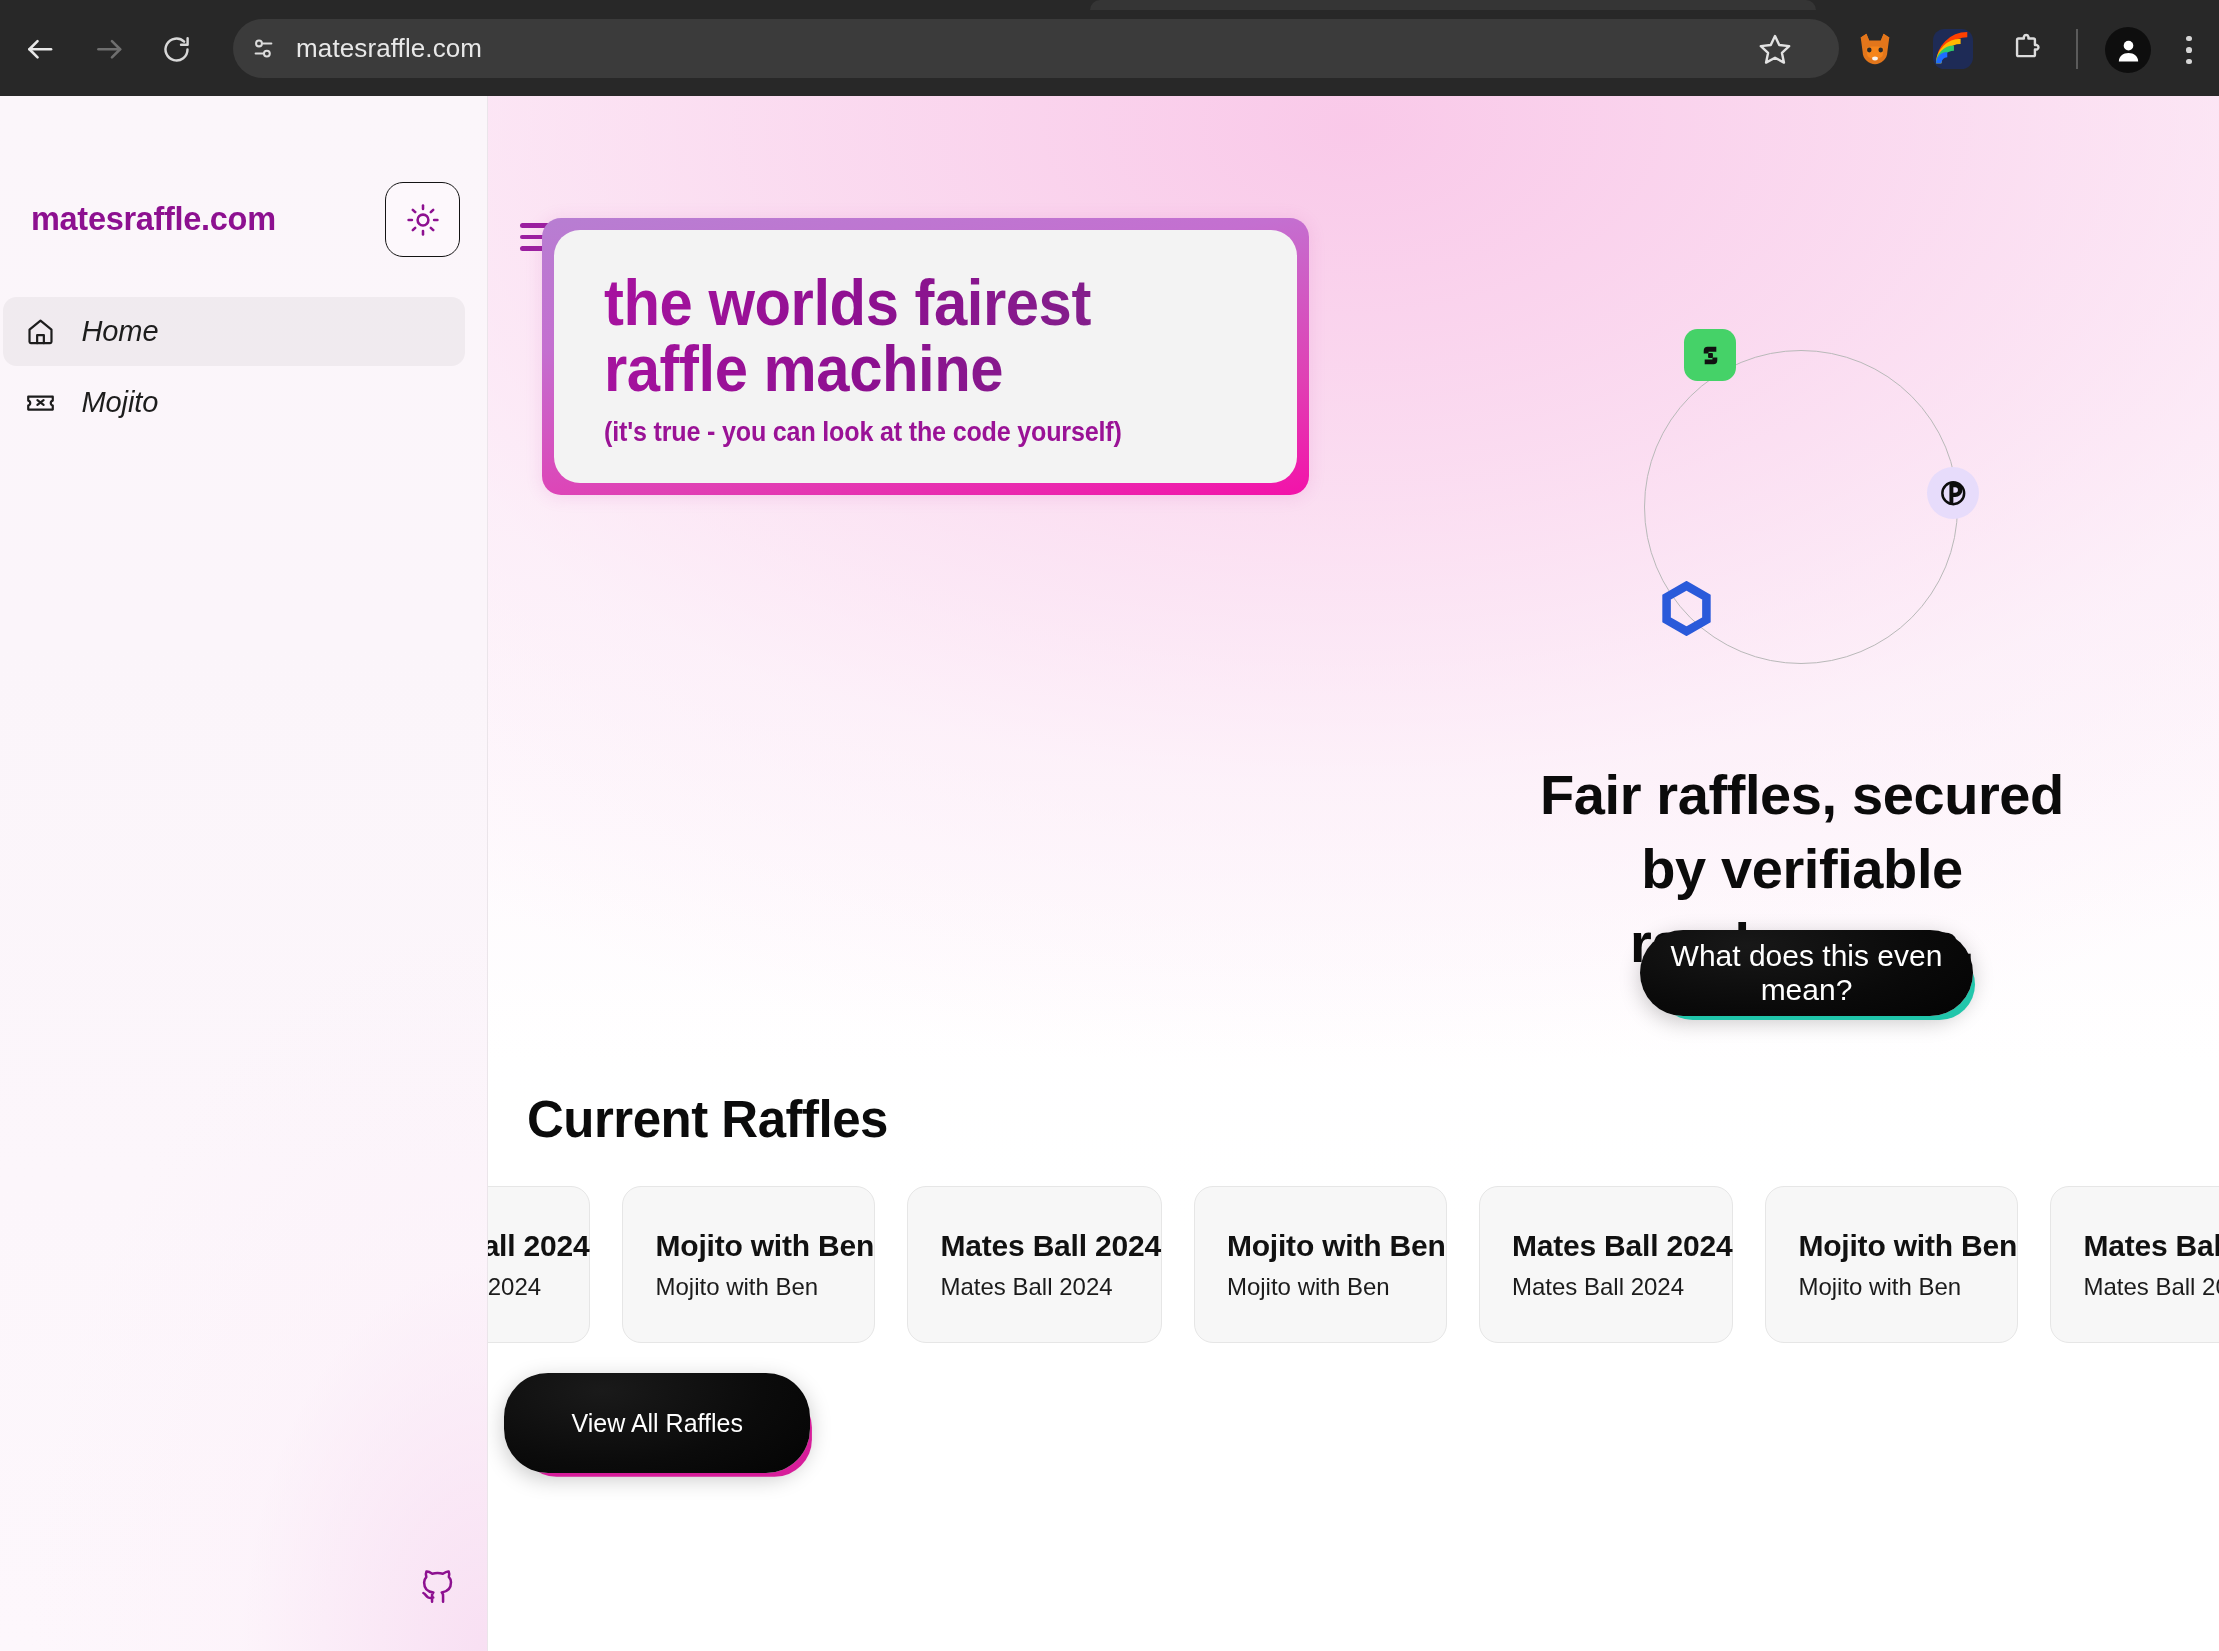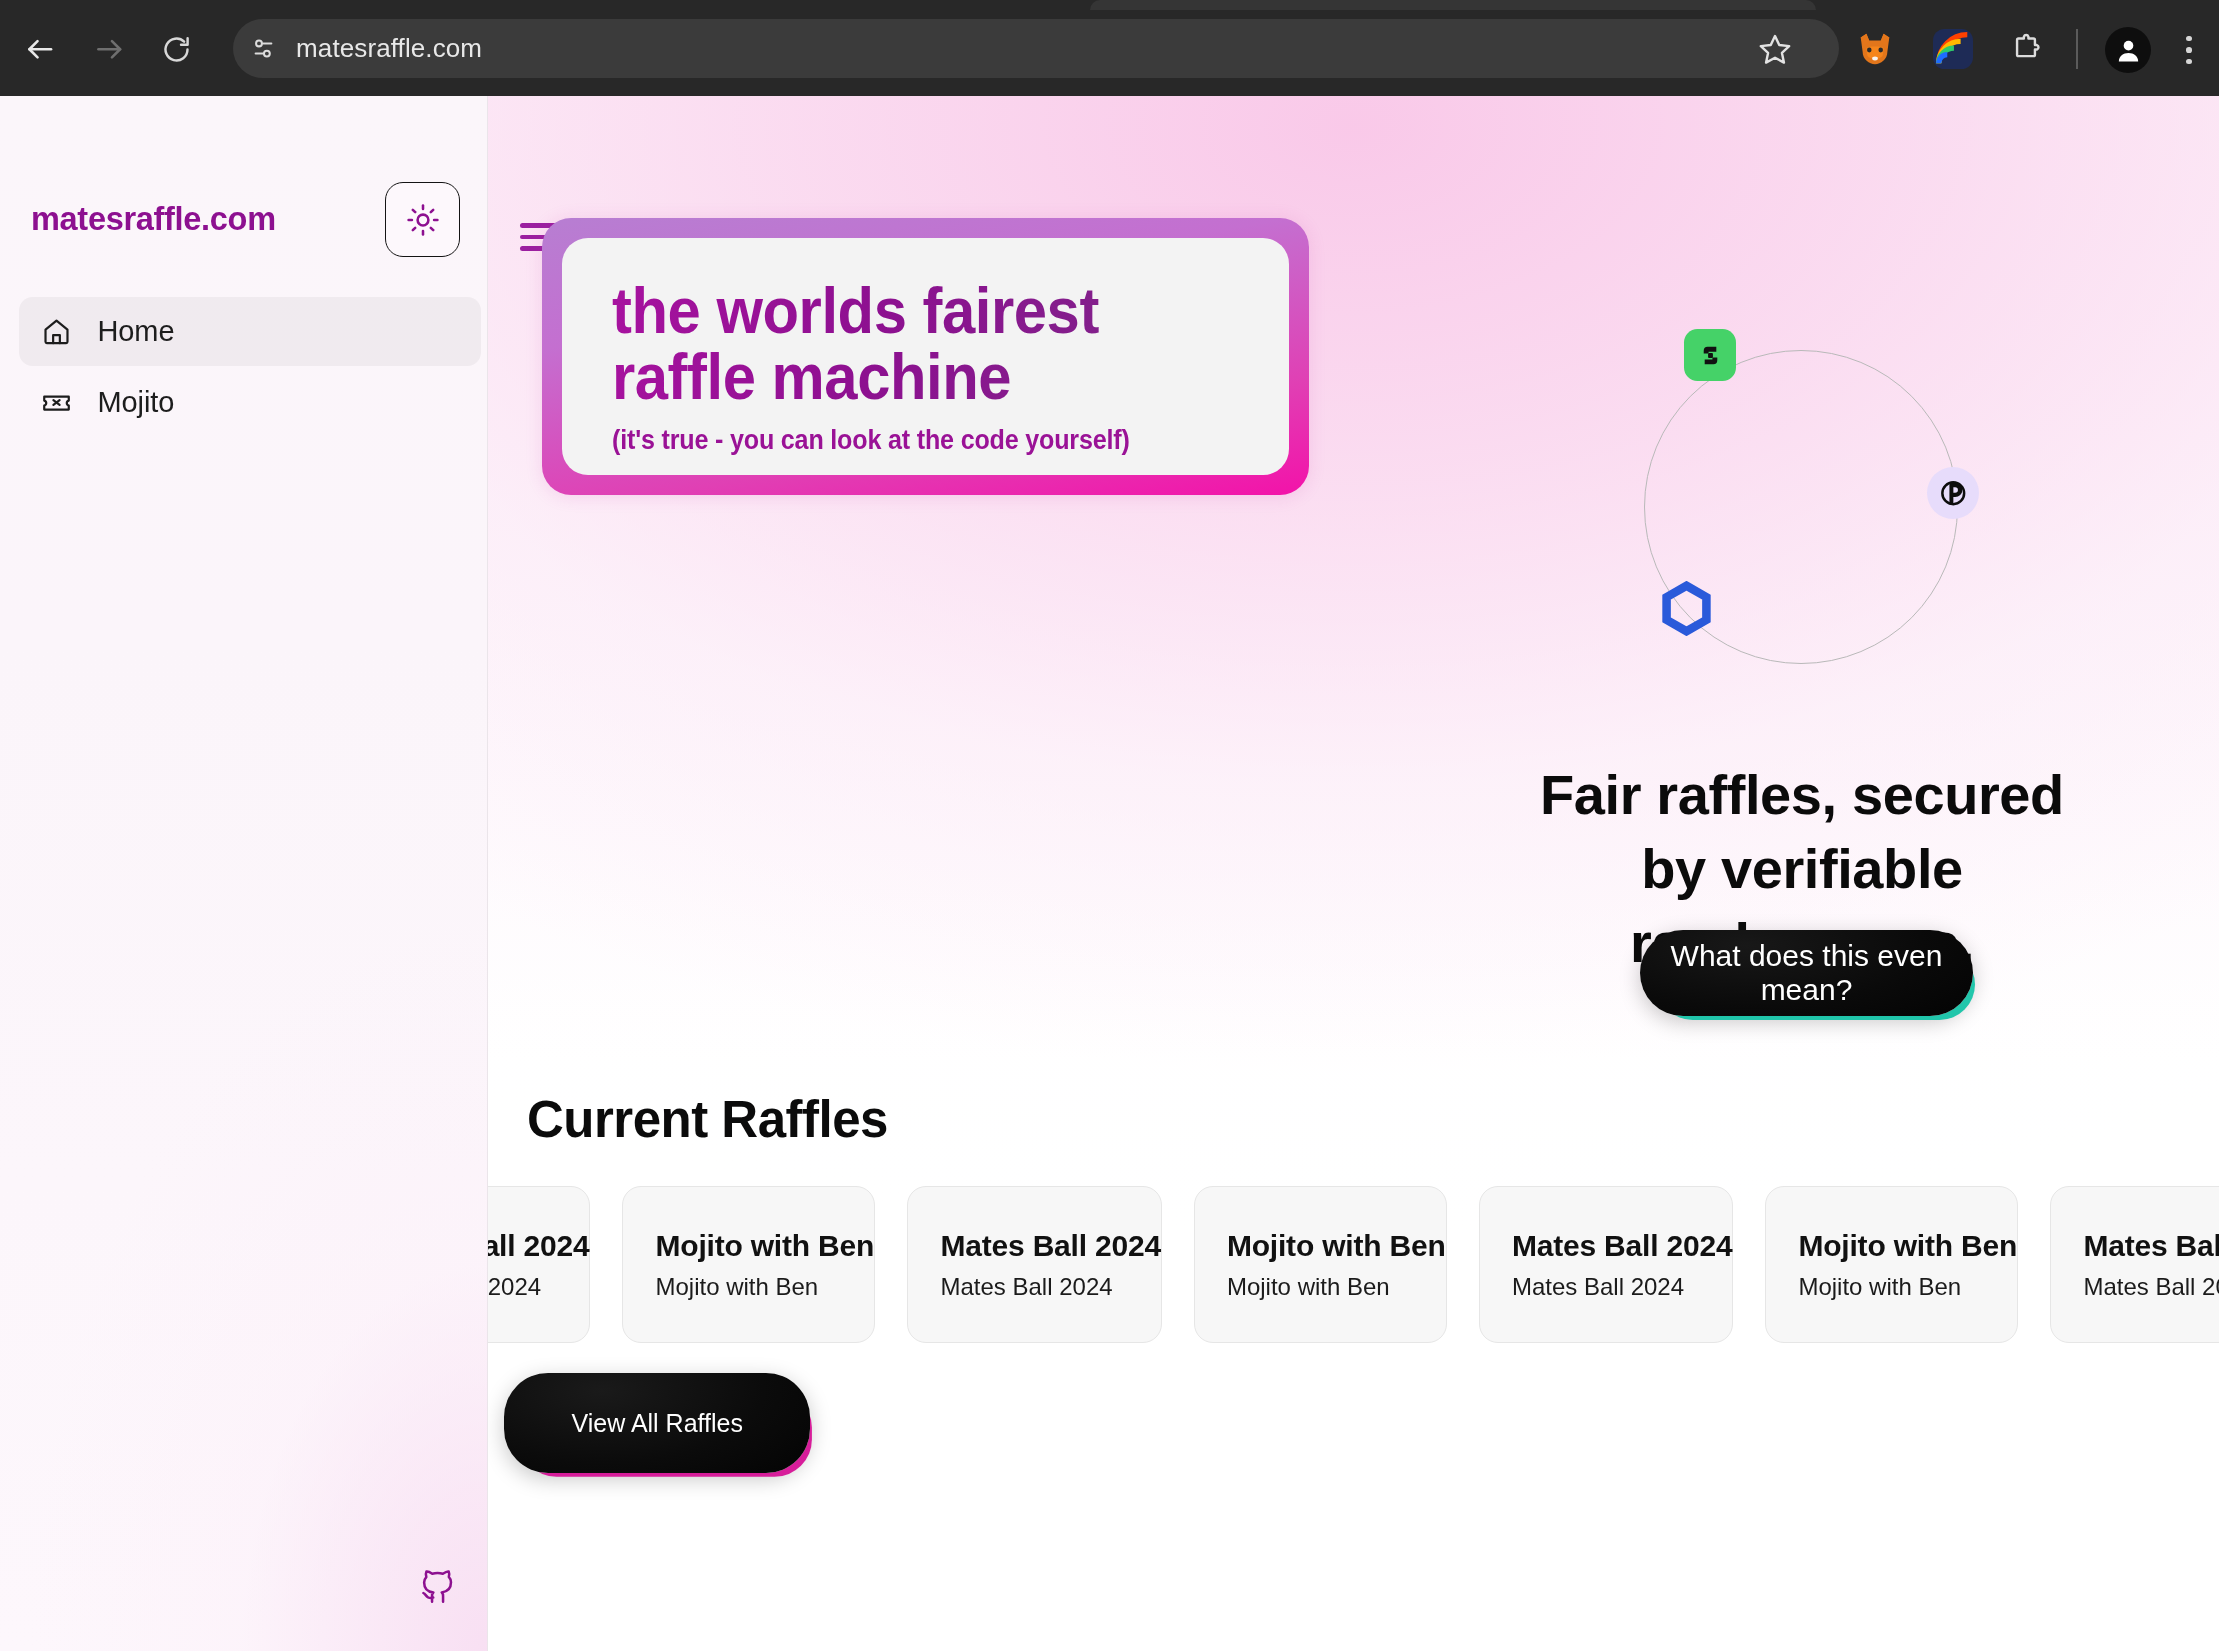--- a/index.html
+++ b/index.html
@@ -123,22 +123,22 @@
     display: block; height: 4.8px; border-radius: 2.9px; background: #9b1fa0;
   }
   #menu-toggle-button span:nth-child(1) { width: 40px; }
   #menu-toggle-button span:nth-child(2) { width: 29px; }
   #menu-toggle-button span:nth-child(3) { width: 34px; }
 
   
   #hero-card {
     position: absolute; top: 122px; left: 54px;
     width: 767px; height: 277px;
-    border-radius: 29px;
-    padding: 20px;
+    border-radius: 19px;
+    padding: 12px;
     background: linear-gradient(170deg, #b77ed2 0%, #c46fd0 32%, #e040b4 72%, #f312a9 100%);
     box-shadow: 0 1.9px 17px rgba(200,60,170,0.14);
   }
   #hero-card-inner {
     width: 100%; height: 100%;
     border-radius: 26px;
     background: #f3f3f3;
     padding: 40px 50px 0 50px;
   }
   #hero-title {
@@ -293,22 +293,23 @@
   #theme-toggle-button {
     position: absolute; top: 86px; left: 385px;
     width: 75px; height: 75px;
     border: 1.9px solid #141414;
     border-radius: 18px;
     background: #fdf8fc;
     display: flex; align-items: center; justify-content: center;
     cursor: pointer;
   }
   #sidebar-nav {
-    position: absolute; top: 201px; left: 19px;
+    position: absolute; top: 201px; left: 3px;
     width: 462px;
+    font-style: italic;
   }
   .sidebar-item {
     display: flex; align-items: center;
     gap: 25px;
     height: 69px;
     padding-left: 21px;
     border-radius: 13.4px;
     cursor: pointer;
     margin-bottom: 1.9px;
   }

